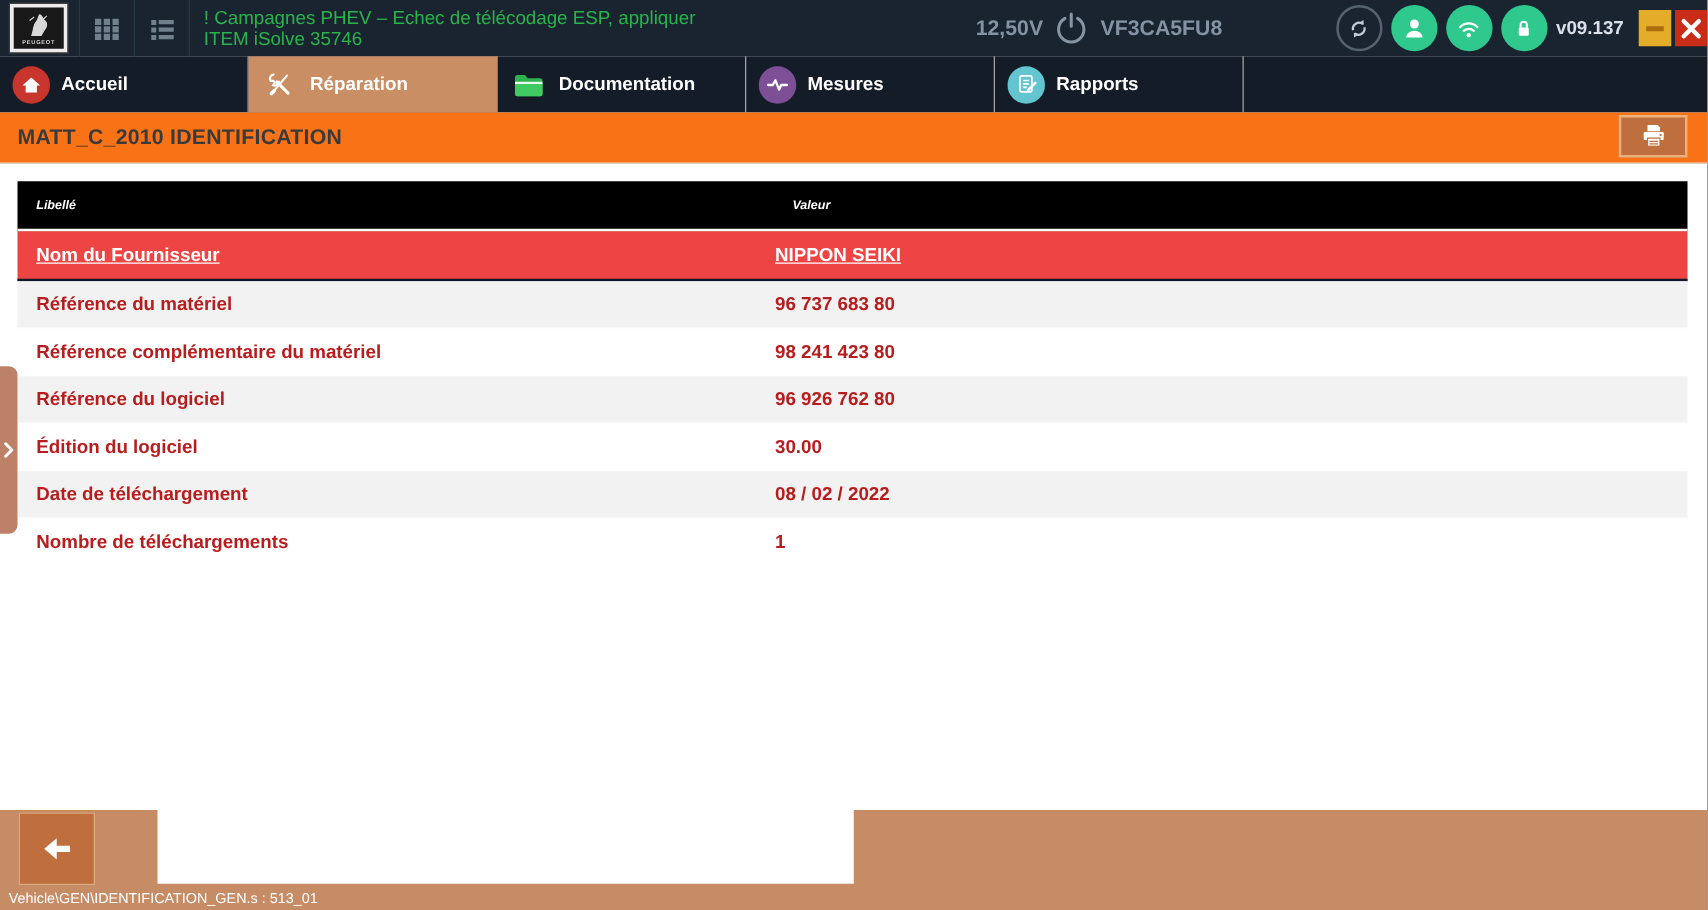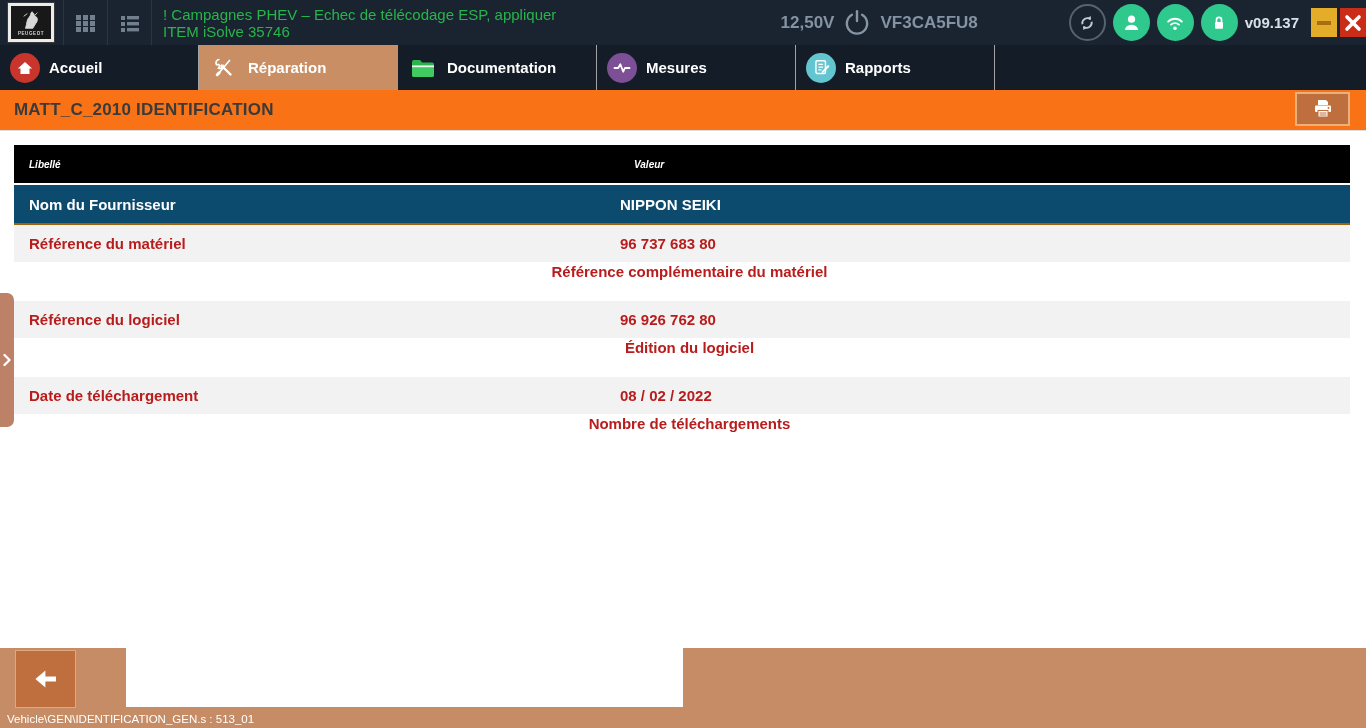--- a/index.html
+++ b/index.html
@@ -87,23 +87,23 @@
     display:flex; height:40px; align-items:center; background:#000000;
     border-bottom:2px solid #ffffff; color:#ffffff; font-weight:bold; font-size:10px;font-style:italic;
   }
   .cell-label { flex:0 0 606px; padding-left:15px; }
   .cell-value { flex:1 1 auto; }
   .thead .cell-value { padding-left:14px; }
   .trow {
     display:flex; height:38px; align-items:center; font-size:15px; font-weight:bold;
     color:#b91c1c; border-bottom:1px solid #ffffff;
   }
-  .trow.hl { background:#0c4a6e; color:#ffffff; height:40px; border-bottom:2px solid #a16207; }
+  .trow.hl { background:#ef4444; color:#ffffff; height:40px; border-bottom:2px solid #0f172a;text-decoration:underline; }
   .trow.odd { background:#f2f2f2; }
-  .trow.even { background:#ffffff;flex-direction:column; }
+  .trow.even { background:#ffffff; }
   
   .flyout {
     position:absolute; left:0; top:293px; width:14px; height:134px;
     background:#bc8166; border-radius:0 7px 7px 0; cursor:pointer;
     display:flex; align-items:center; justify-content:center;
   }
   
   .footer {
     position:absolute; left:0; top:648px; width:1366px; height:80px; background:#c68c66;
   }

